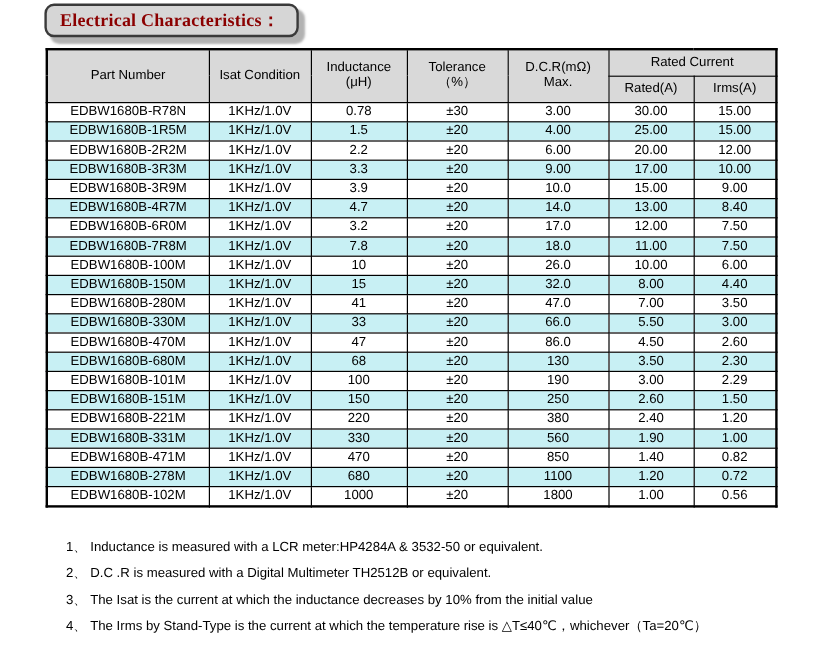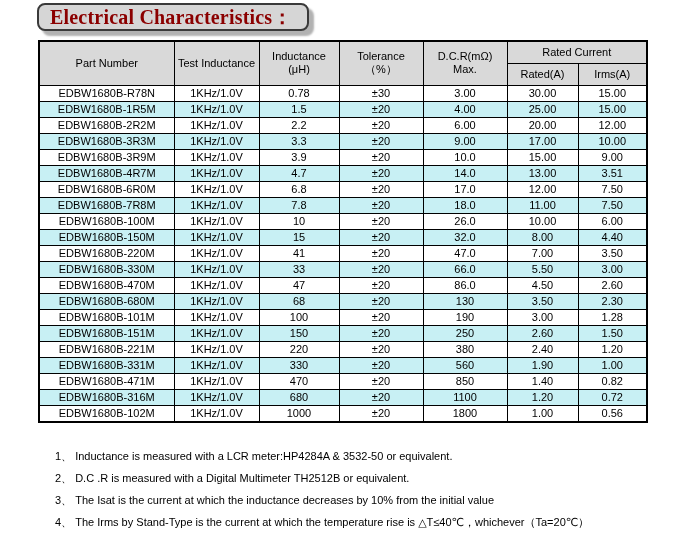--- a/index.html
+++ b/index.html
@@ -26,21 +26,21 @@
     background: #d6d6d6;
     border: 2px solid #3a3a3a;
     border-radius: 8px;
     box-shadow: 5px 5px 2px #b2b2b2;
     display: flex;
     align-items: center;
   }
   .title-box .title-text {
     font-family: "Liberation Serif", "DejaVu Serif", serif;
     font-weight: bold;
-    font-size: 20px;
+    font-size: 15px;
     color: var(--title-color);
     letter-spacing: 0.2px;
     white-space: nowrap;
   }
   table.spec-table {
     position: absolute;
     left: 38px; top: 40px;
     width: 608px;
     border-collapse: collapse;
     table-layout: fixed;
@@ -97,21 +97,21 @@
     <col style="width:85px">
     <col style="width:80px">
     <col style="width:84px">
     <col style="width:84px">
     <col style="width:71px">
     <col style="width:69px">
   </colgroup>
   <thead>
     <tr>
       <th rowspan="2">Part Number</th>
-      <th rowspan="2">Test Inductance</th>
+      <th rowspan="2">Isat Condition</th>
       <th rowspan="2">
         <div>Inductance</div>
         <div>(μH)</div>
       </th>
       <th rowspan="2">
         <div>Tolerance</div>
         <div>（%）</div>
       </th>
       <th rowspan="2">
         <div>D.C.R(mΩ)</div>
@@ -170,26 +170,26 @@
         <td>15.00</td>
         <td>9.00</td>
       </tr>
       <tr class="alt">
         <td>EDBW1680B-4R7M</td>
         <td>1KHz/1.0V</td>
         <td>4.7</td>
         <td>±20</td>
         <td>14.0</td>
         <td>13.00</td>
-        <td>3.51</td>
+        <td>8.40</td>
       </tr>
       <tr>
         <td>EDBW1680B-6R0M</td>
         <td>1KHz/1.0V</td>
-        <td>6.8</td>
+        <td>3.2</td>
         <td>±20</td>
         <td>17.0</td>
         <td>12.00</td>
         <td>7.50</td>
       </tr>
       <tr class="alt">
         <td>EDBW1680B-7R8M</td>
         <td>1KHz/1.0V</td>
         <td>7.8</td>
         <td>±20</td>
@@ -209,21 +209,21 @@
       <tr class="alt">
         <td>EDBW1680B-150M</td>
         <td>1KHz/1.0V</td>
         <td>15</td>
         <td>±20</td>
         <td>32.0</td>
         <td>8.00</td>
         <td>4.40</td>
       </tr>
       <tr>
-        <td>EDBW1680B-220M</td>
+        <td>EDBW1680B-280M</td>
         <td>1KHz/1.0V</td>
         <td>41</td>
         <td>±20</td>
         <td>47.0</td>
         <td>7.00</td>
         <td>3.50</td>
       </tr>
       <tr class="alt">
         <td>EDBW1680B-330M</td>
         <td>1KHz/1.0V</td>
@@ -251,21 +251,21 @@
         <td>3.50</td>
         <td>2.30</td>
       </tr>
       <tr>
         <td>EDBW1680B-101M</td>
         <td>1KHz/1.0V</td>
         <td>100</td>
         <td>±20</td>
         <td>190</td>
         <td>3.00</td>
-        <td>1.28</td>
+        <td>2.29</td>
       </tr>
       <tr class="alt">
         <td>EDBW1680B-151M</td>
         <td>1KHz/1.0V</td>
         <td>150</td>
         <td>±20</td>
         <td>250</td>
         <td>2.60</td>
         <td>1.50</td>
       </tr>
@@ -290,21 +290,21 @@
       <tr>
         <td>EDBW1680B-471M</td>
         <td>1KHz/1.0V</td>
         <td>470</td>
         <td>±20</td>
         <td>850</td>
         <td>1.40</td>
         <td>0.82</td>
       </tr>
       <tr class="alt">
-        <td>EDBW1680B-316M</td>
+        <td>EDBW1680B-278M</td>
         <td>1KHz/1.0V</td>
         <td>680</td>
         <td>±20</td>
         <td>1100</td>
         <td>1.20</td>
         <td>0.72</td>
       </tr>
       <tr>
         <td>EDBW1680B-102M</td>
         <td>1KHz/1.0V</td>

